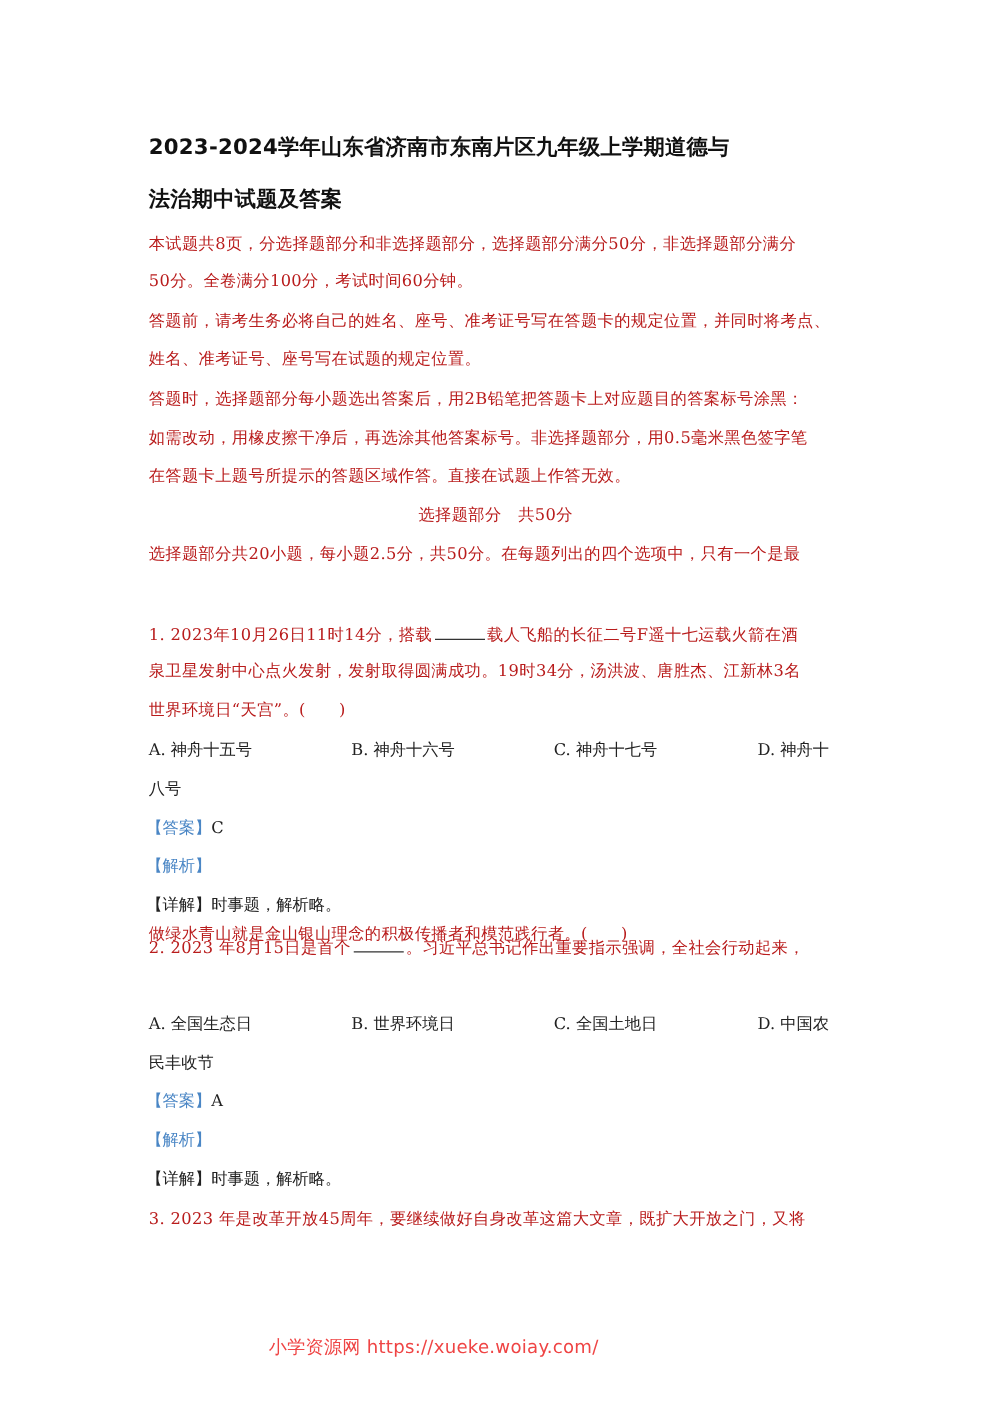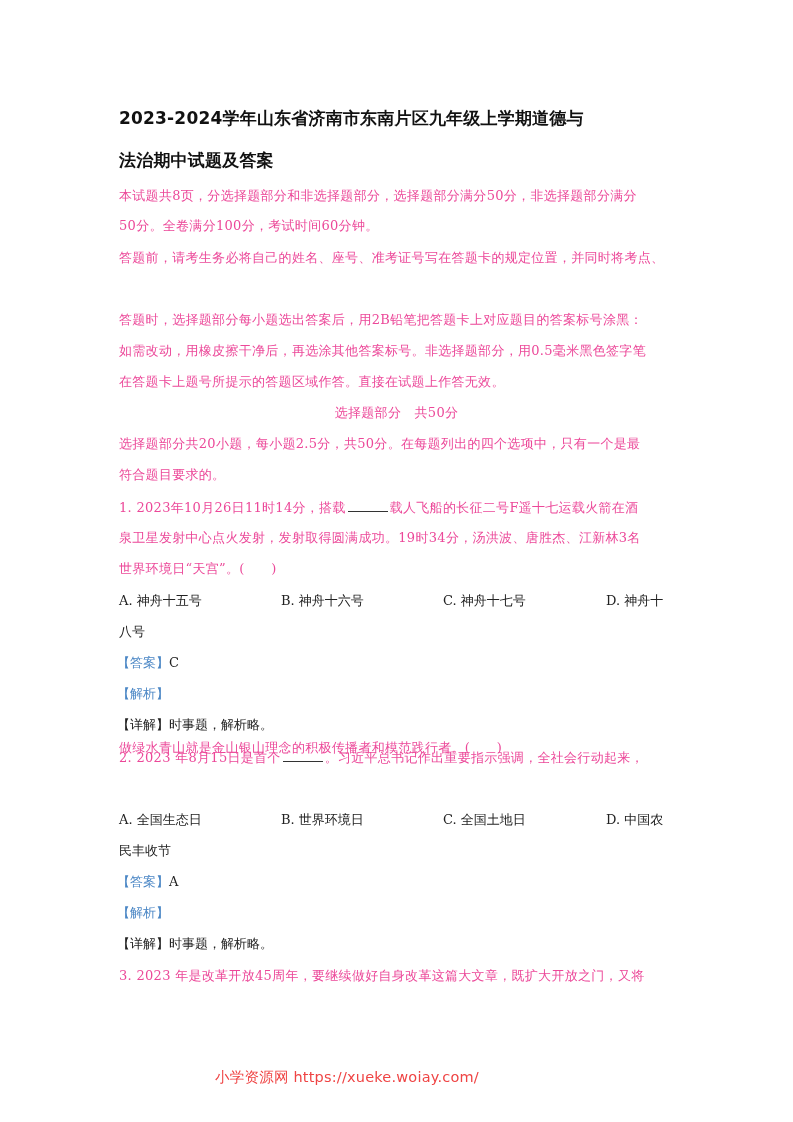--- a/index.html
+++ b/index.html
@@ -33,21 +33,21 @@
   }
   .title-line1 { top: 98px; }
   .title-line2 { top: 140px; }
   .line {
     position: absolute;
     left: 119px;
     width: 560px;
     font-size: 13px;
     line-height: 20px;
     white-space: nowrap;
-    color: #ec4899;
+    color: #b91c1c;
     letter-spacing: 0.3px;
   }
   .center {
     left: 0;
     width: 793px;
     text-align: center;
   }
   .blank {
     display: inline-block;
     width: 40px;
@@ -81,28 +81,28 @@
 <body>
 
 <div class="page">
 
   <div class="title title-line1">2023-2024学年山东省济南市东南片区九年级上学期道德与</div>
   <div class="title title-line2">法治期中试题及答案</div>
 
   <div class="line" style="top:186px;">本试题共8页，分选择题部分和非选择题部分，选择题部分满分50分，非选择题部分满分</div>
   <div class="line" style="top:216px;">50分。全卷满分100分，考试时间60分钟。</div>
   <div class="line" style="top:248px;">答题前，请考生务必将自己的姓名、座号、准考证号写在答题卡的规定位置，并同时将考点、</div>
+  <div class="line" style="top:278px;">姓名、准考证号、座号写在试题的规定位置。</div>
   <div class="line" style="top:310px;">答题时，选择题部分每小题选出答案后，用2B铅笔把答题卡上对应题目的答案标号涂黑：</div>
   <div class="line" style="top:341px;">如需改动，用橡皮擦干净后，再选涂其他答案标号。非选择题部分，用0.5毫米黑色签字笔</div>
   <div class="line" style="top:372px;">在答题卡上题号所提示的答题区域作答。直接在试题上作答无效。</div>
 
   <div class="line center" style="top:403px;">选择题部分　共50分</div>
 
   <div class="line" style="top:434px;">选择题部分共20小题，每小题2.5分，共50分。在每题列出的四个选项中，只有一个是最</div>
-  <div class="line" style="top:465px;">符合题目要求的。</div>
 
   <div class="line" style="top:497px;">
     <span>1. 2023年10月26日11时14分，搭载</span><span class="blank"></span><span>载人飞船的长征二号F遥十七运载火箭在酒</span>
   </div>
   <div class="line" style="top:528px;">泉卫星发射中心点火发射，发射取得圆满成功。19时34分，汤洪波、唐胜杰、江新林3名</div>
   <div class="line" style="top:559px;">世界环境日“天宫”。(　　)</div>
 
   <div class="opt" style="top:591px; left:119px;">A.  神舟十五号</div>
   <div class="opt" style="top:591px; left:281px;">B.  神舟十六号</div>
   <div class="opt" style="top:591px; left:443px;">C.  神舟十七号</div>

